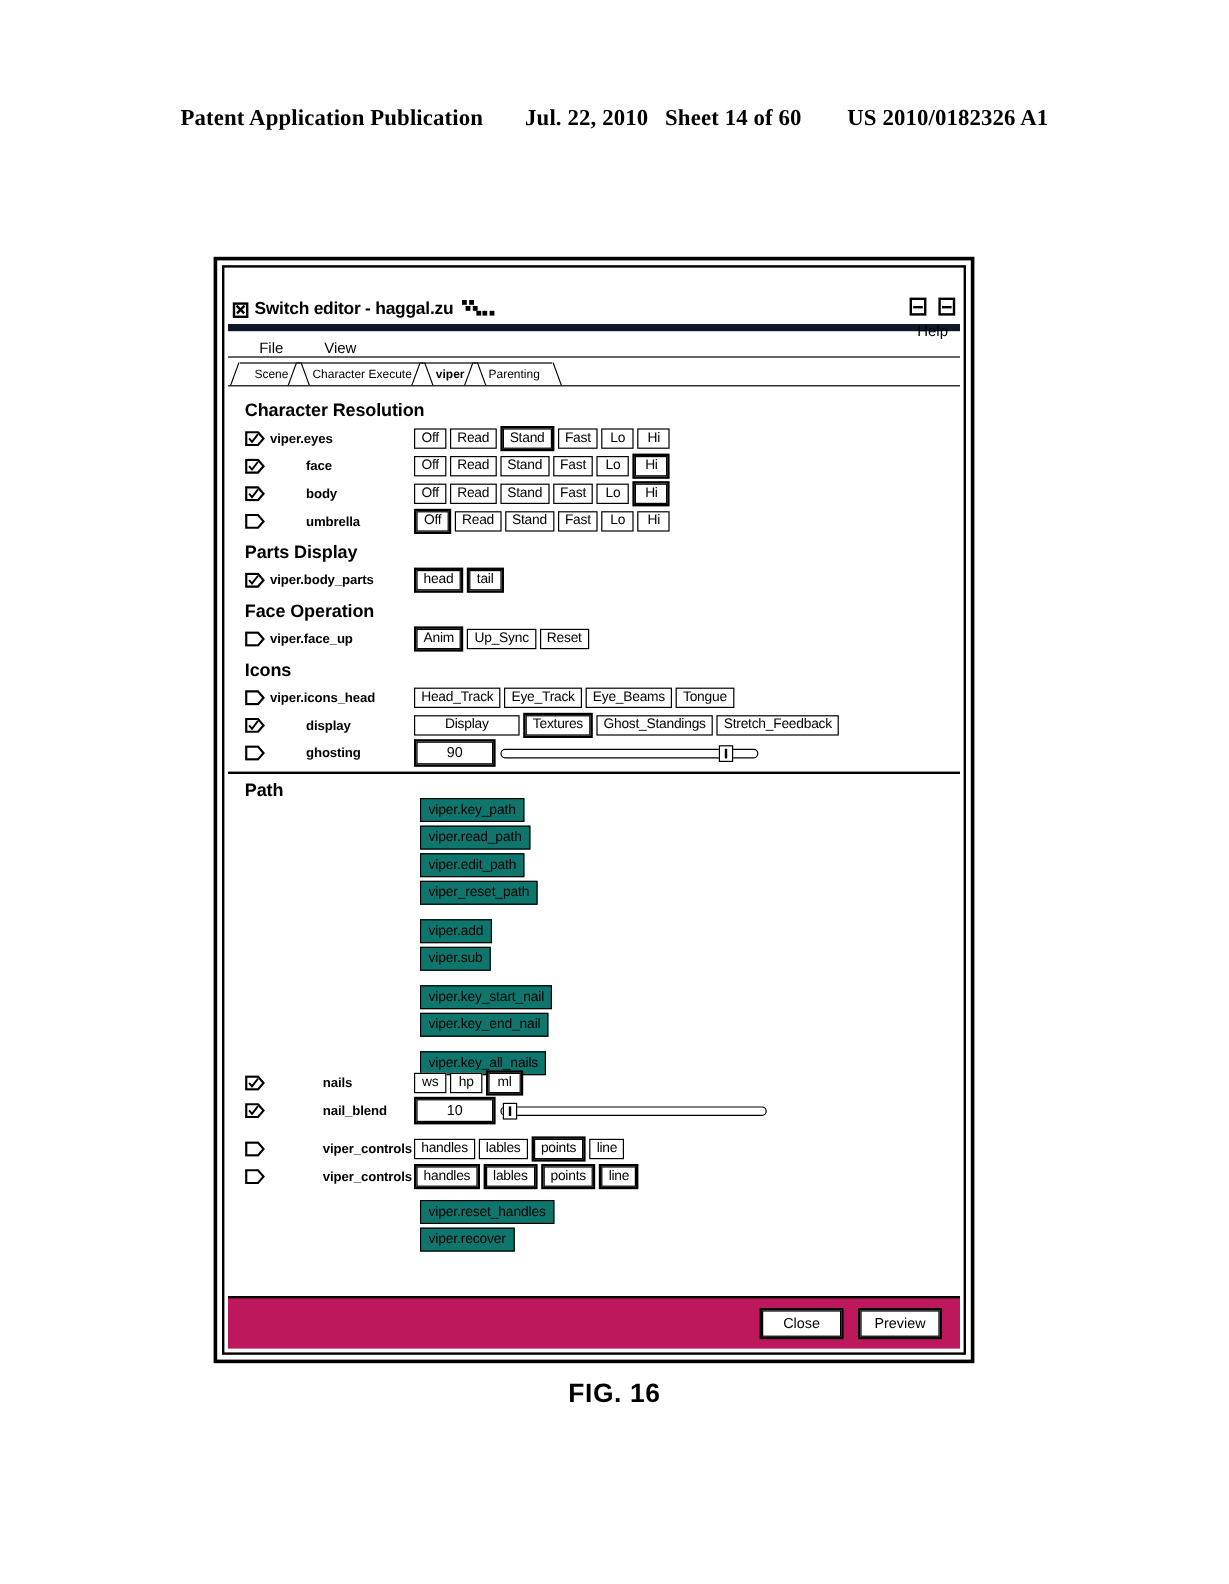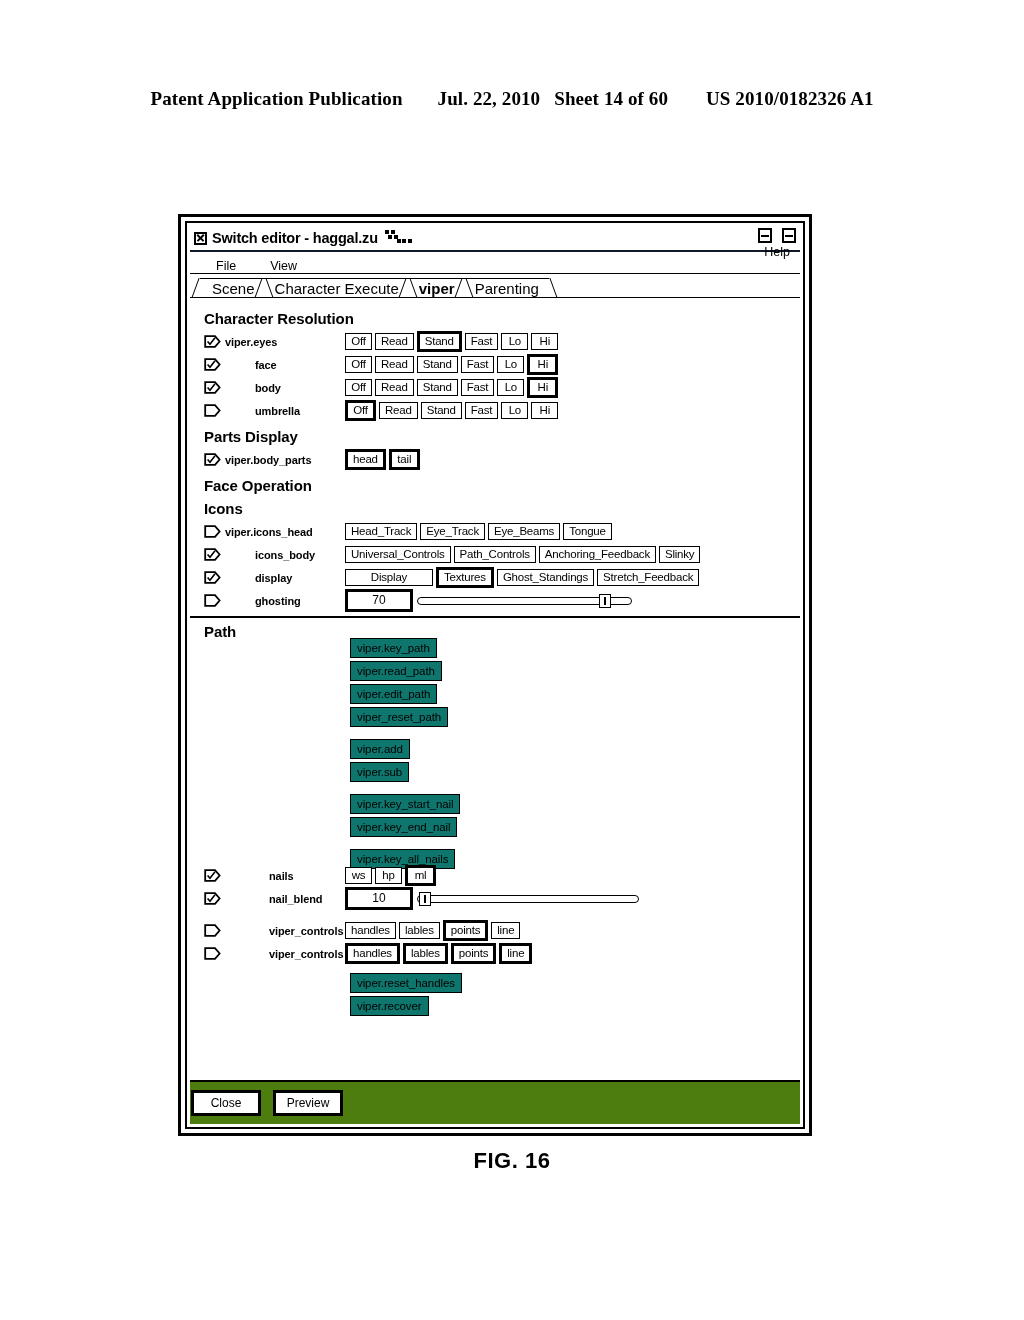--- a/index.html
+++ b/index.html
@@ -64,26 +64,27 @@
     bottom: 3px;
     background: #fff;
     box-sizing: border-box;
     display: flex;
     flex-direction: column;
   }
 
   
   .titlebar {
     height: 24px;
-    border-bottom: 2px solid #0f172a;
+    border-bottom: 6px solid #0f172a;
     display: flex;
     align-items: center;
     padding: 0 4px;
     position: relative;
     flex: 0 0 auto;
+    margin-top: 20px;
   }
   .sysmenu-icon {
     width: 13px; height: 13px;
     border: 2px solid #000;
     box-sizing: border-box;
     position: relative;
     margin-right: 5px;
     flex: 0 0 auto;
   }
   .sysmenu-icon::before, .sysmenu-icon::after {
@@ -171,21 +172,21 @@
     position: relative;
     display: flex;
     align-items: flex-end;
     padding-left: 10px;
     border-bottom: 1.5px solid #000;
     flex: 0 0 auto;
     overflow: hidden;
   }
   .tab {
     position: relative;
-    font-size: 15px;
+    font-size: 10px;
     padding: 2px 10px 2px 12px;
     height: 19px;
     box-sizing: border-box;
     line-height: 15px;
     white-space: nowrap;
     border-top: 1.5px solid #000;
     margin-right: -2px;
   }
   .tab::before {
     content: "";
@@ -340,24 +341,24 @@
   }
 
   
   .footer {
     position: absolute;
     left: 0; right: 0; bottom: 0;
     height: 42px;
     border-top: 2px solid #000;
     display: flex;
     align-items: center;
-    justify-content: flex-start;
+    justify-content: flex-end;
     padding-right: 14px;
     gap: 10px;
-    background: #4d7c0f;
+    background: #be185d;
   }
   .footer-btn {
     border: 1.5px solid #000;
     box-shadow: 0 0 0 2px #000;
     background: #fff;
     font-size: 12px;
     padding: 3px 0;
     width: 64px;
     text-align: center;
     margin: 3px;
@@ -505,53 +506,51 @@
               </svg>
       </span>
       <span class="row-label">viper.body_parts</span>
       <span class="controls segrow">
         <span class="btn sel">head</span>
         <span class="btn sel">tail</span>
       </span>
     </div>
 
     <div class="group-title">Face Operation</div>
+    <div class="row">
+      <span class="chk">
+        <svg width="17" height="13" viewBox="0 0 17 13">
+                <path d="M1.2 1.2 H11 L15.6 6.5 L11 11.8 H1.2 Z" fill="#fff" stroke="#000" stroke-width="1.8"></path>
+              </svg>
+      </span>
+      <span class="row-label">viper.face_up</span>
+      <span class="controls segrow">
+        <span class="btn sel">Anim</span>
+        <span class="btn">Up_Sync</span>
+        <span class="btn">Reset</span>
+      </span>
+    </div>
 
     <div class="group-title">Icons</div>
 
     <div class="row">
       <span class="chk">
         <svg width="17" height="13" viewBox="0 0 17 13">
                 <path d="M1.2 1.2 H11 L15.6 6.5 L11 11.8 H1.2 Z" fill="#fff" stroke="#000" stroke-width="1.8"></path>
               </svg>
       </span>
       <span class="row-label">viper.icons_head</span>
       <span class="controls segrow">
         <span class="btn">Head_Track</span>
         <span class="btn">Eye_Track</span>
         <span class="btn">Eye_Beams</span>
         <span class="btn">Tongue</span>
       </span>
     </div>
 
-    <div class="row">
-      <span class="chk">
-        <svg width="17" height="13" viewBox="0 0 17 13">
-                <path d="M1.2 1.2 H11 L15.6 6.5 L11 11.8 H1.2 Z" fill="#fff" stroke="#000" stroke-width="1.8"></path>
-                <path d="M3.6 6.4 L6 9.3 L11 2.8" fill="none" stroke="#000" stroke-width="1.6"></path>
-              </svg>
-      </span>
-      <span class="row-label indent">icons_body</span>
-      <span class="controls segrow">
-        <span class="btn">Universal_Controls</span>
-        <span class="btn">Path_Controls</span>
-        <span class="btn">Anchoring_Feedback</span>
-        <span class="btn">Slinky</span>
-      </span>
-    </div>
 
     <div class="row">
       <span class="chk">
         <svg width="17" height="13" viewBox="0 0 17 13">
                 <path d="M1.2 1.2 H11 L15.6 6.5 L11 11.8 H1.2 Z" fill="#fff" stroke="#000" stroke-width="1.8"></path>
                 <path d="M3.6 6.4 L6 9.3 L11 2.8" fill="none" stroke="#000" stroke-width="1.6"></path>
               </svg>
       </span>
       <span class="row-label indent">display</span>
       <span class="controls segrow">
@@ -563,21 +562,21 @@
     </div>
 
     <div class="row">
       <span class="chk">
         <svg width="17" height="13" viewBox="0 0 17 13">
                 <path d="M1.2 1.2 H11 L15.6 6.5 L11 11.8 H1.2 Z" fill="#fff" stroke="#000" stroke-width="1.8"></path>
               </svg>
       </span>
       <span class="row-label indent">ghosting</span>
       <span class="controls">
-        <span class="valbox">70</span>
+        <span class="valbox">90</span>
         <span class="slider" style="width:215px;">
           <span class="track"></span>
           <span class="thumb" style="left:182px;"></span>
         </span>
       </span>
     </div>
 
   </div>
 
   <div class="panel-lower">

